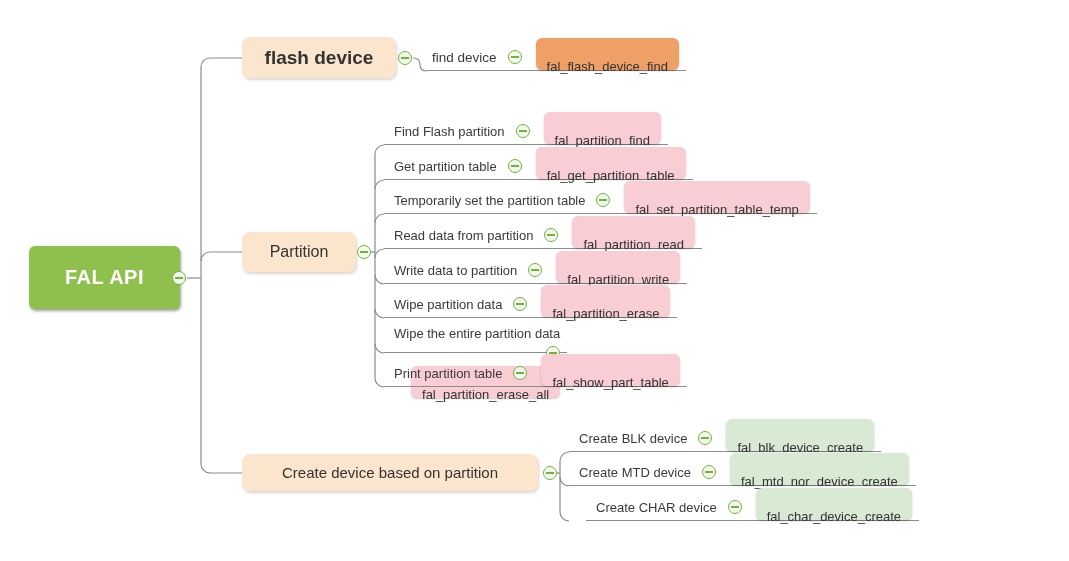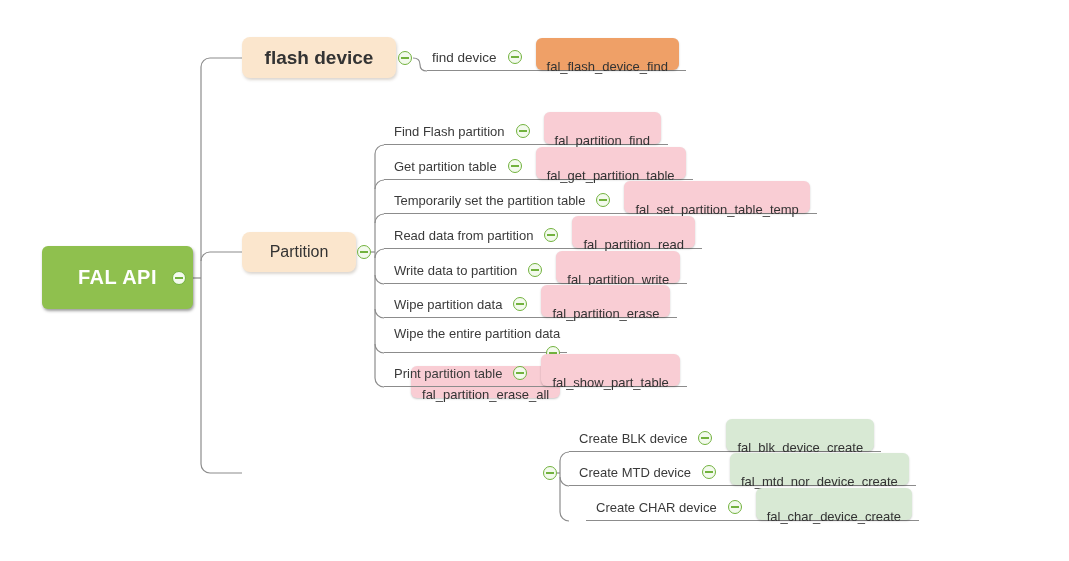--- a/index.html
+++ b/index.html
@@ -129,21 +129,21 @@
 
     <g>
       <path d="M557 473 H560"></path>
       <path d="M560 461 V512"></path>
       <path d="M569 452 A9 9 0 0 0 560 461"></path>
       <path d="M569 486 A9 9 0 0 1 560 477"></path>
       <path d="M569 521 A9 9 0 0 1 560 512"></path>
     </g>
   </svg>
 
-  <div class="root-topic" style="left:42px; top:246px; width:151px; height:63px;">
+  <div class="root-topic" style="left:29px; top:246px; width:151px; height:63px;">
     <span>FAL API</span>
   </div>
   <span class="minus abs" style="left:172px; top:271px;"></span>
 
   <div class="branch-topic branch-flash" style="left:242px; top:37px; width:154px; height:41px;">
     <span>flash device</span>
   </div>
   <span class="minus abs" style="left:398px; top:51px;"></span>
 
   <div class="row flash-row" style="left:427px; top:44px;">
@@ -191,20 +191,23 @@
     <span class="lbl">Wipe the entire partition data</span>
     <span class="minus"></span>
     <span class="fn fn-pink">fal_partition_erase_all</span>
   </div>
   <div class="row" style="left:384px; top:360px;">
     <span class="lbl">Print partition table</span>
     <span class="minus"></span>
     <span class="fn fn-pink">fal_show_part_table</span>
   </div>
 
+  <div class="branch-topic branch-create" style="left:242px; top:454px; width:296px; height:37px;">
+    <span>Create device based on partition</span>
+  </div>
   <span class="minus abs" style="left:543px; top:466px;"></span>
 
   <div class="row" style="left:569px; top:425px;">
     <span class="lbl">Create BLK device</span>
     <span class="minus"></span>
     <span class="fn fn-green">fal_blk_device_create</span>
   </div>
   <div class="row" style="left:569px; top:459px;">
     <span class="lbl">Create MTD device</span>
     <span class="minus"></span>

